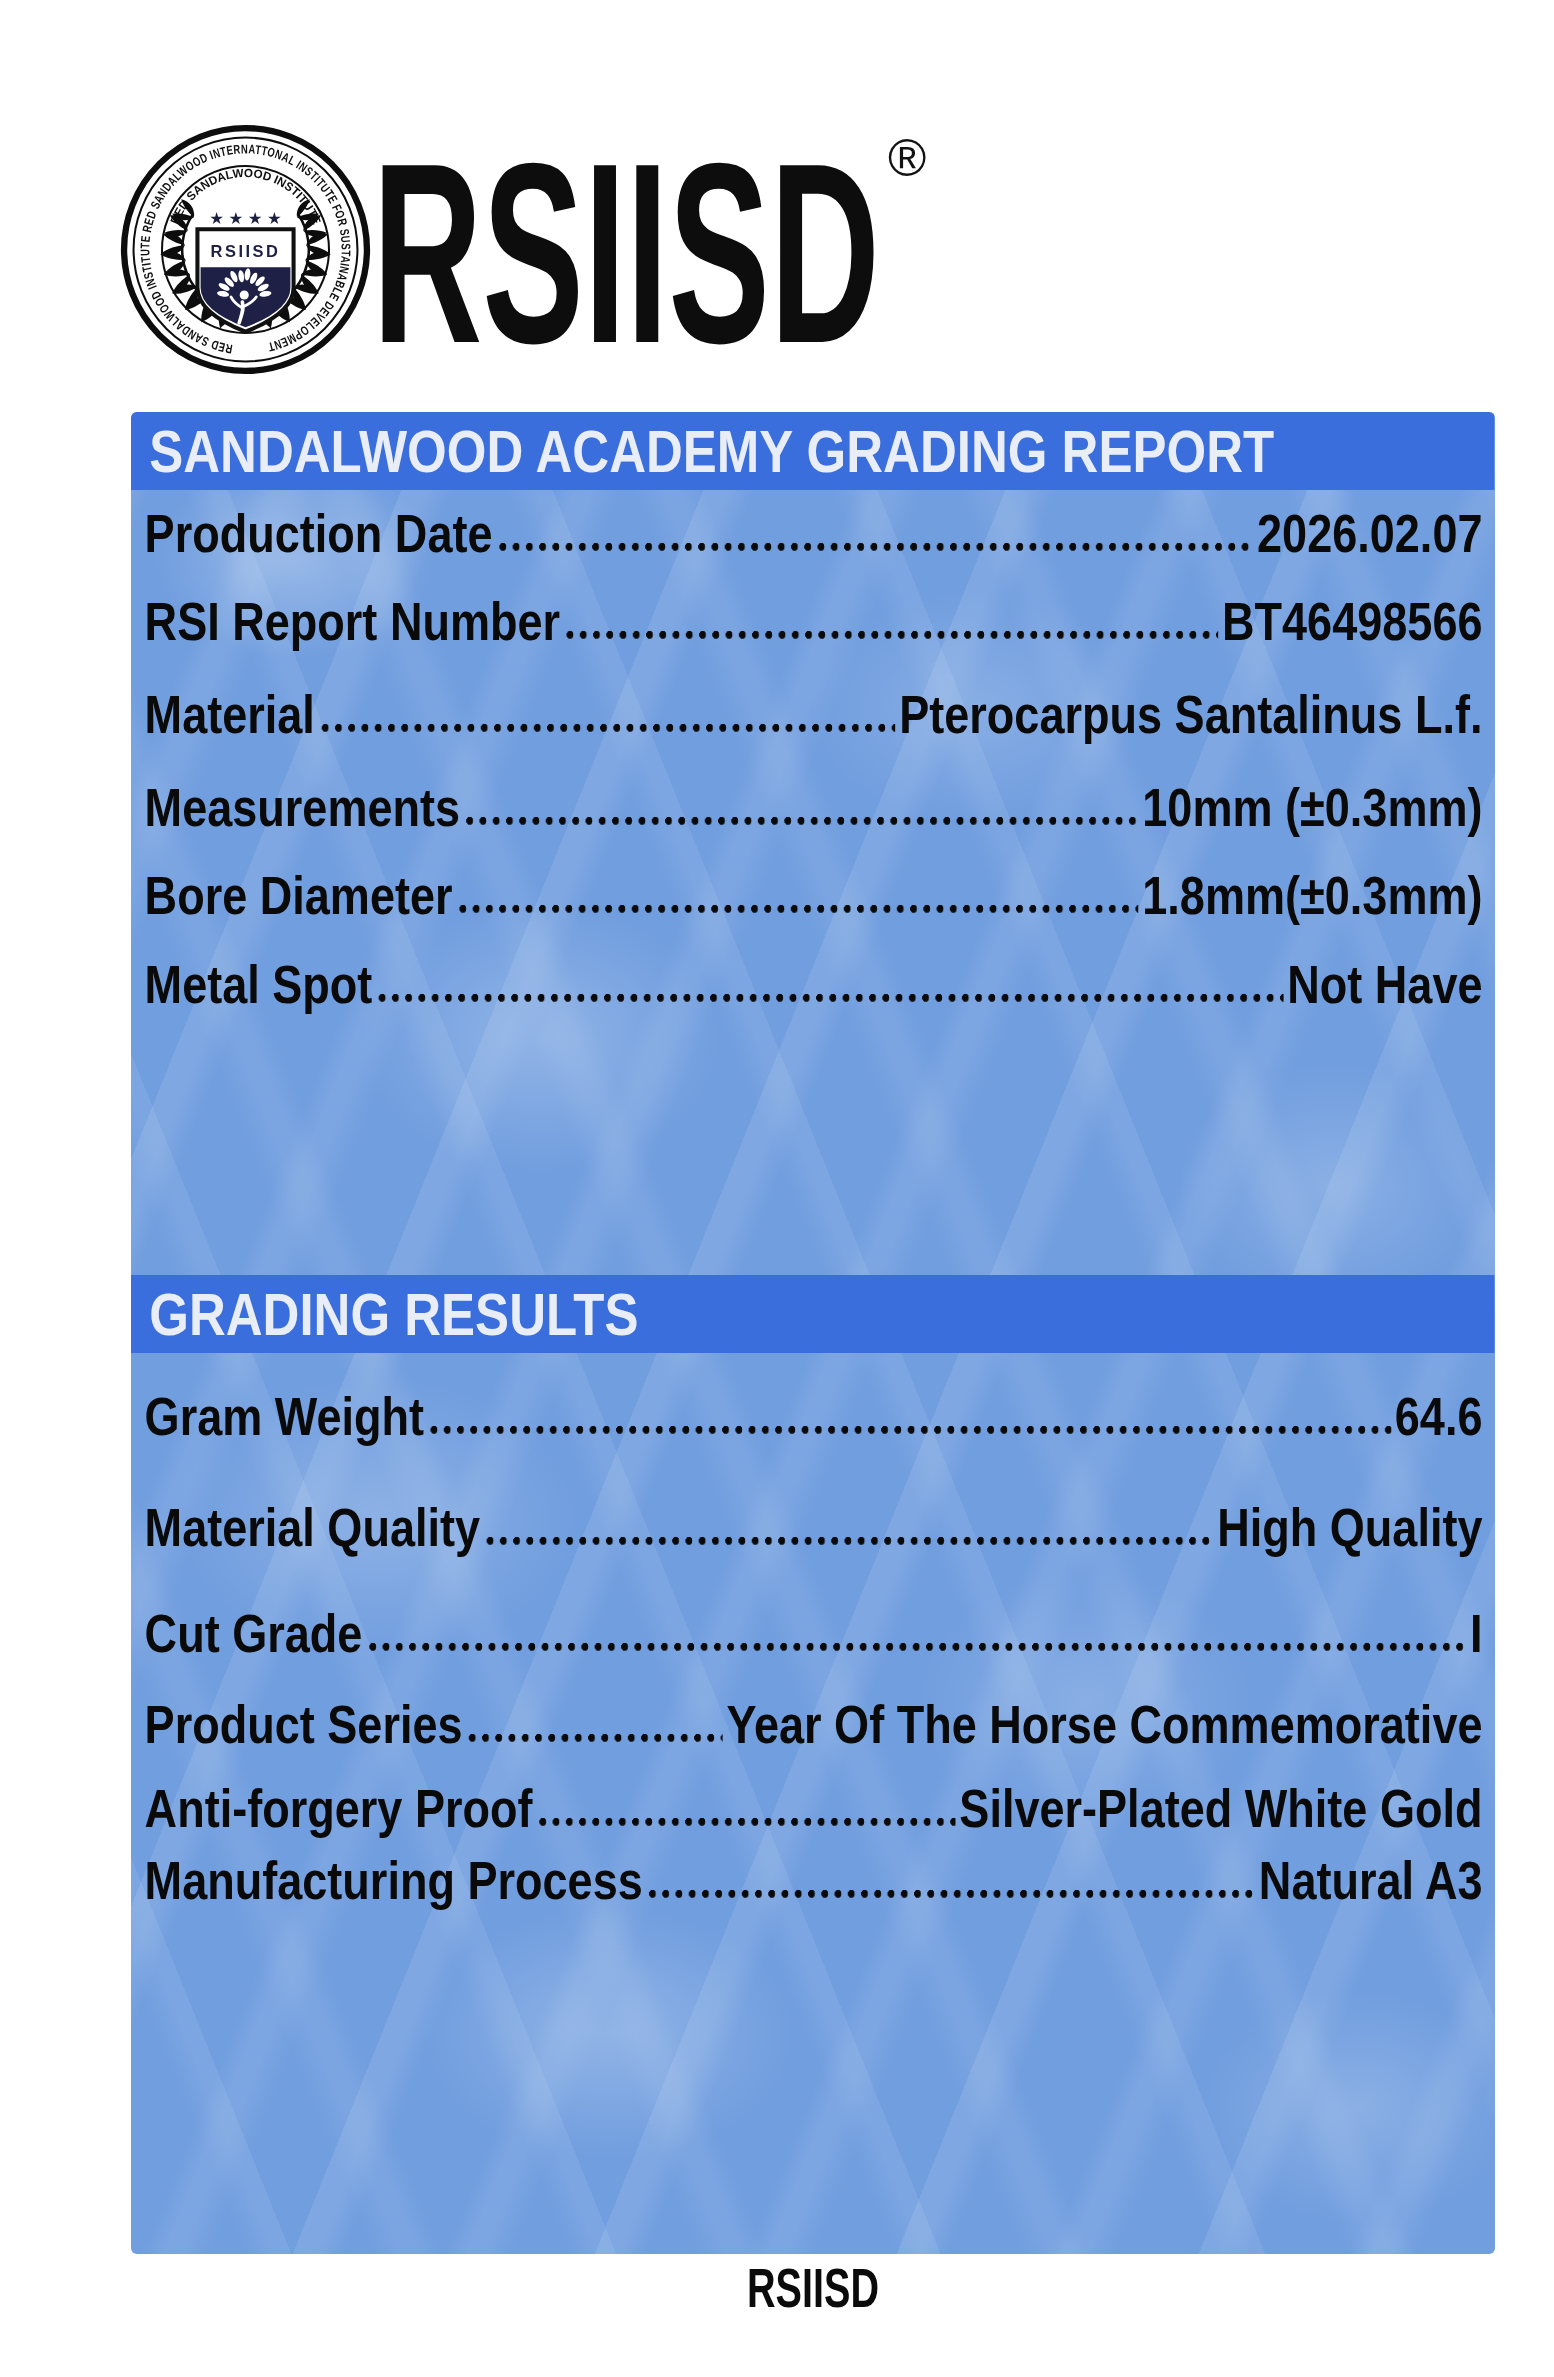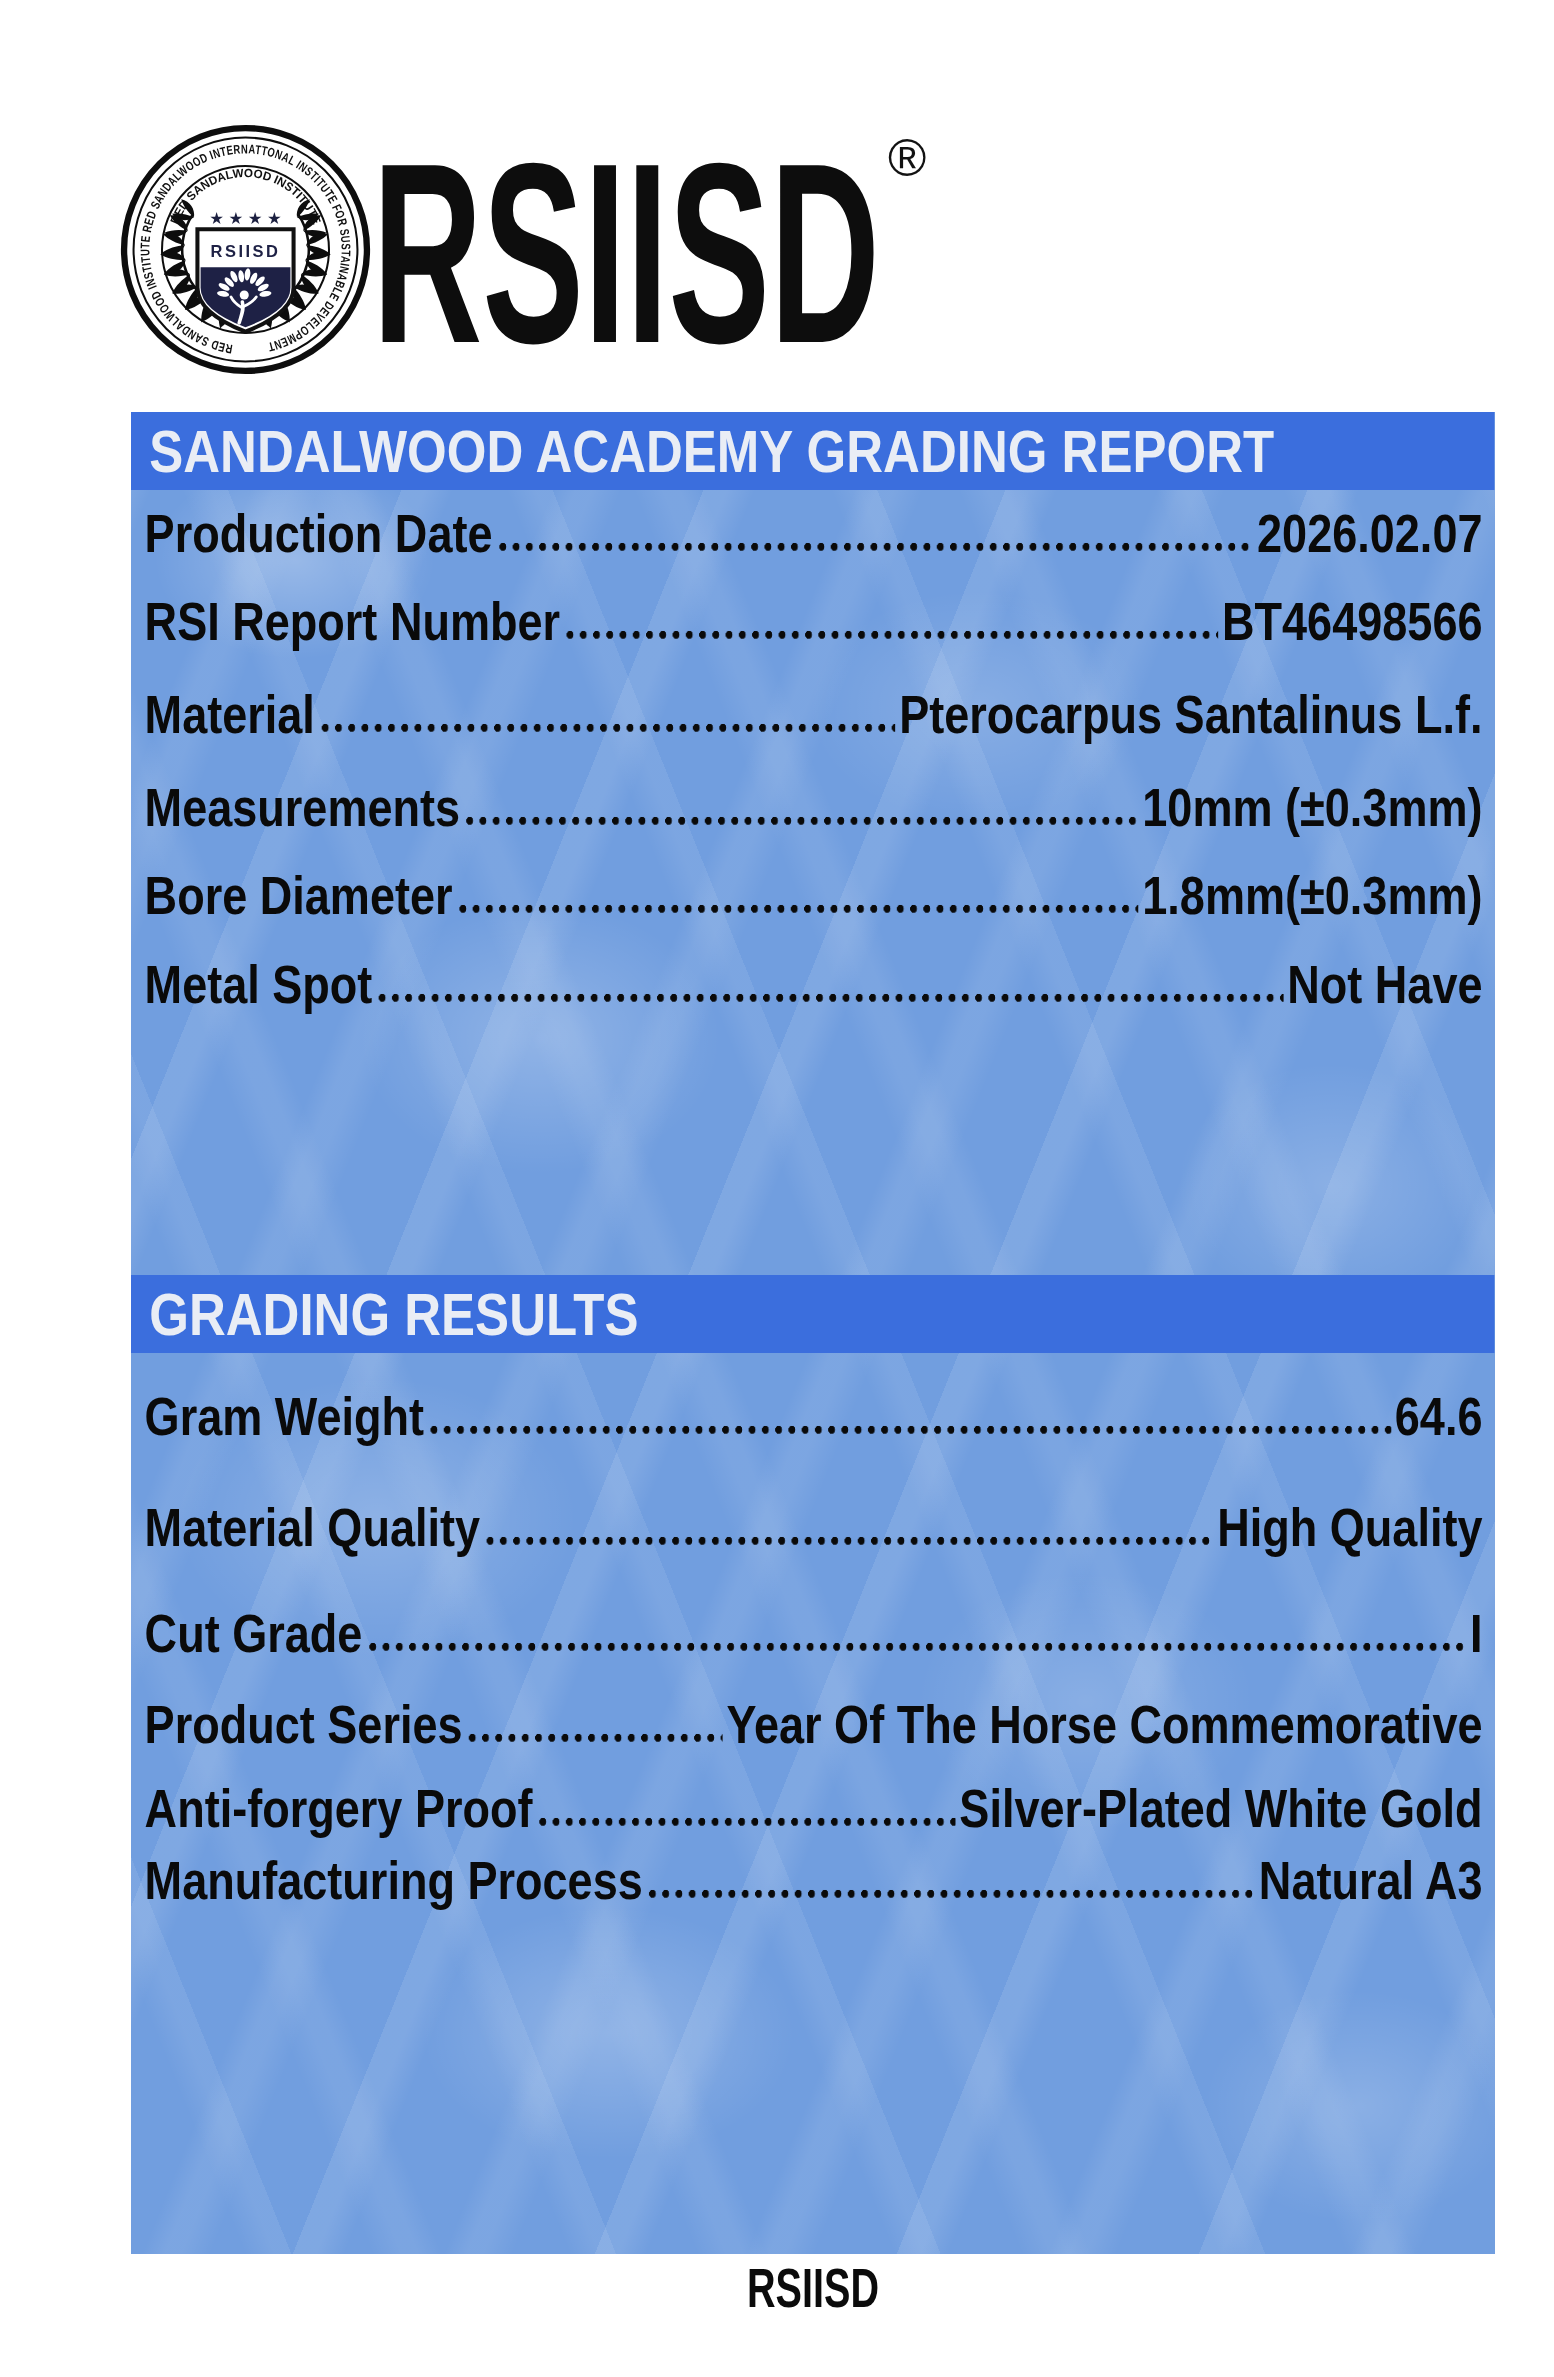--- a/index.html
+++ b/index.html
@@ -23,20 +23,21 @@
       radial-gradient(ellipse 226px 161px at 12% 8%,  rgba(255,255,255,.28), transparent 62%),
       radial-gradient(ellipse 280px 194px at 62% 16%, rgba(255,255,255,.16), transparent 60%),
       radial-gradient(ellipse 301px 226px at 30% 34%, rgba(255,255,255,.22), transparent 60%),
       radial-gradient(ellipse 258px 204px at 88% 42%, rgba(255,255,255,.18), transparent 60%),
       radial-gradient(ellipse 323px 226px at 18% 60%, rgba(255,255,255,.20), transparent 62%),
       radial-gradient(ellipse 280px 215px at 70% 70%, rgba(255,255,255,.17), transparent 60%),
       radial-gradient(ellipse 301px 204px at 35% 88%, rgba(255,255,255,.22), transparent 62%),
       radial-gradient(ellipse 258px 194px at 90% 92%, rgba(255,255,255,.18), transparent 60%),
       repeating-linear-gradient(112deg, rgba(255,255,255,.10) 0 21.5px, rgba(255,255,255,0) 48px 140px, rgba(255,255,255,.08) 161px 177px, rgba(255,255,255,0) 204px 280px),
       repeating-linear-gradient(248deg, rgba(255,255,255,.08) 0 16px, rgba(255,255,255,0) 43px 161px, rgba(255,255,255,.07) 183px 199px, rgba(255,255,255,0) 226px 301px);
+    border-radius: 6px;
   }
   .content{
     position:absolute; left:0; top:0; width:1604px; height:1842px;
     transform:scaleX(0.85); transform-origin:left top;
   }
   .bar{
     position:absolute; left:0; width:1604px; height:78px;
     background:#3b6edd; display:flex; align-items:center;
   }
   .bar.bar1{ top:0; }

